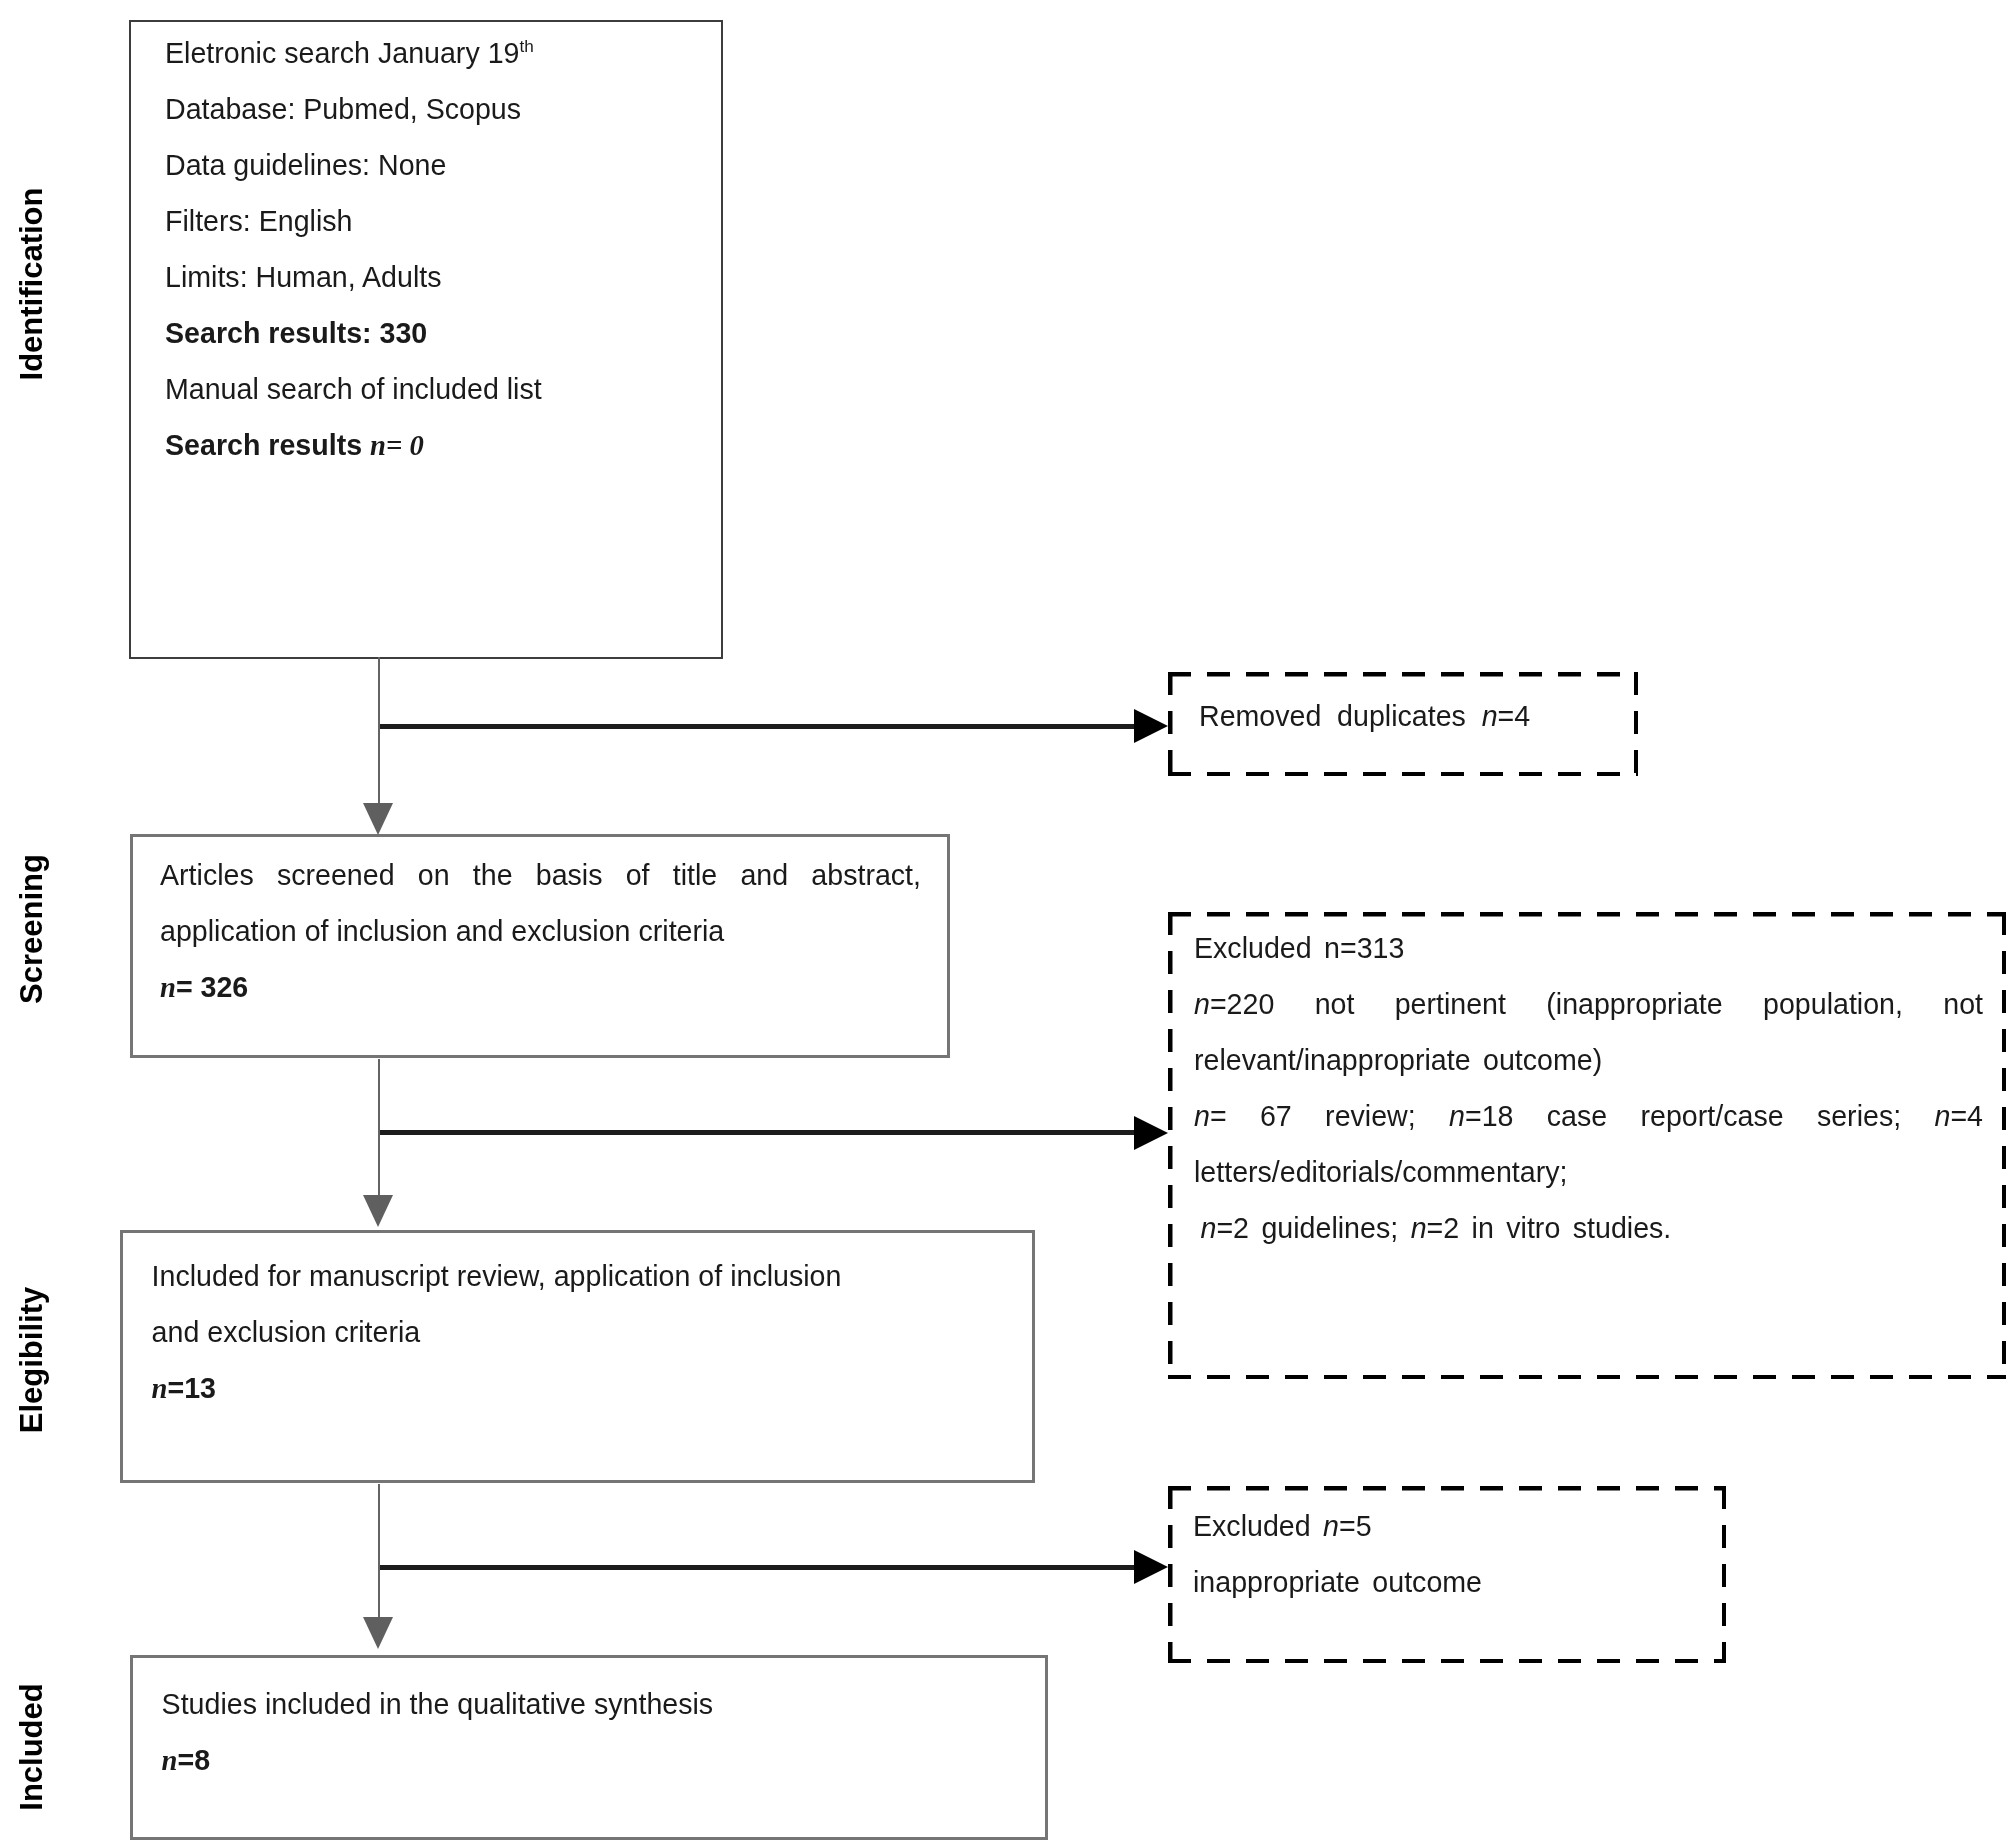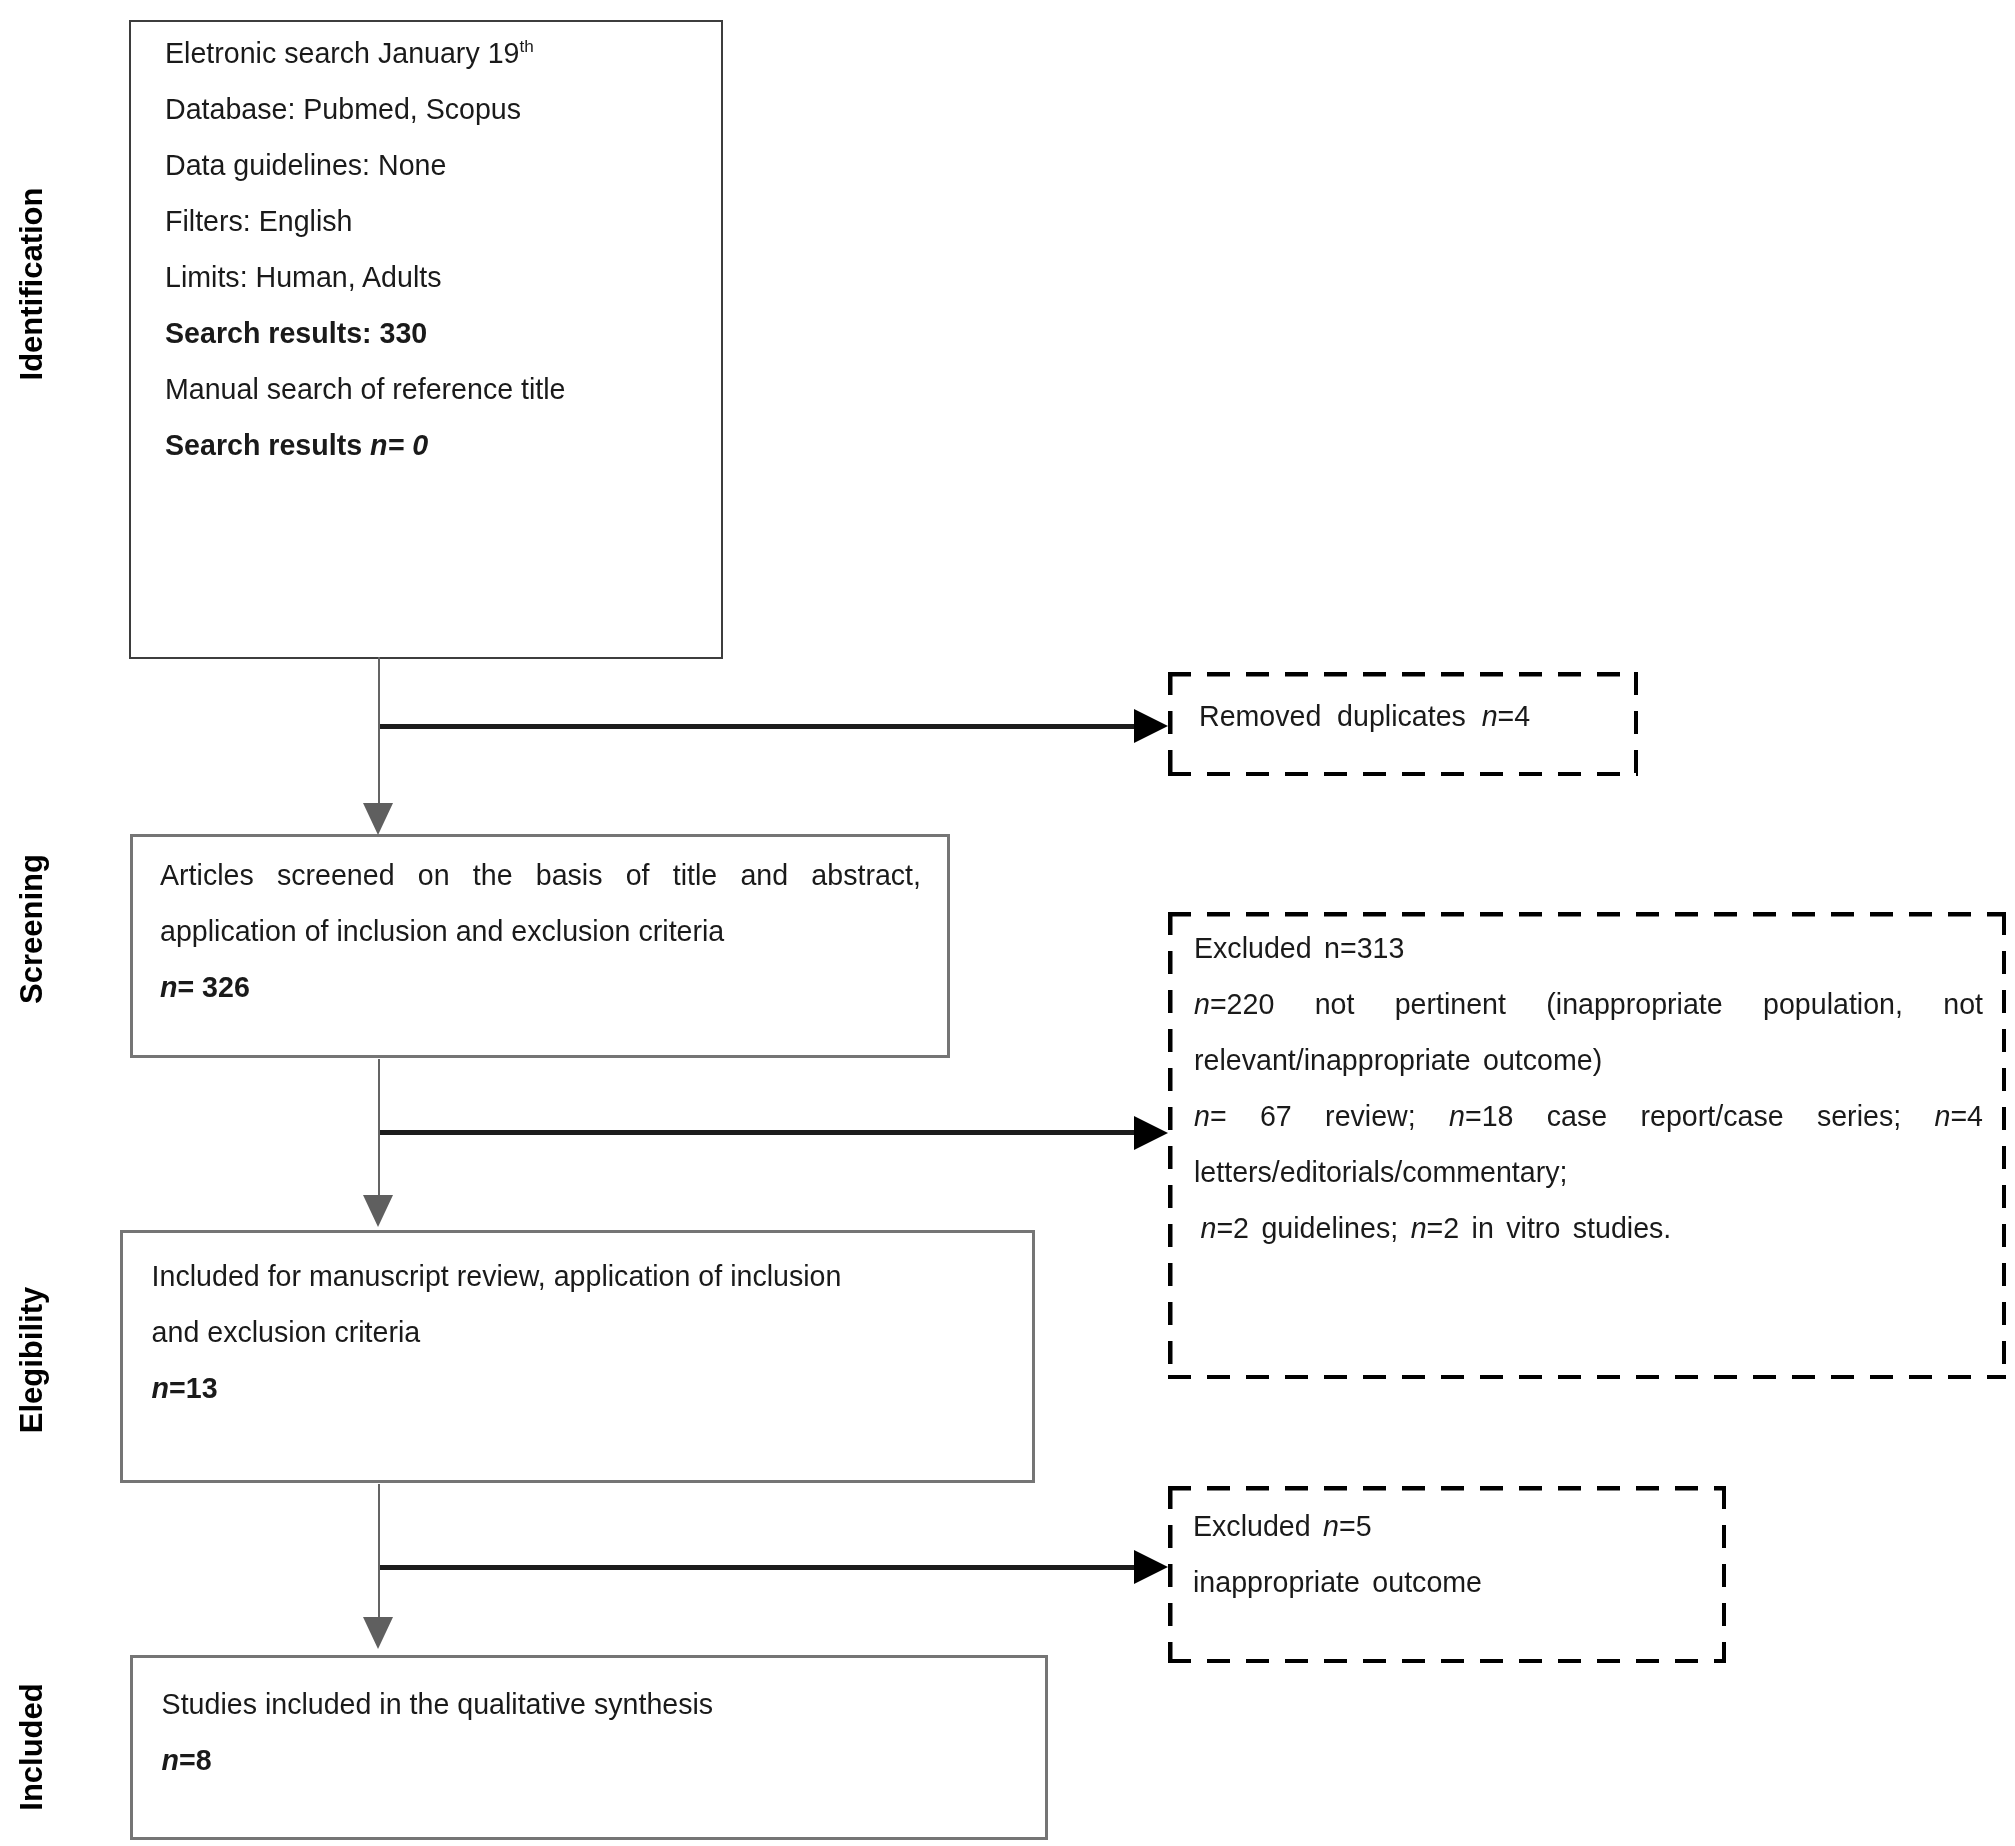--- a/index.html
+++ b/index.html
@@ -23,21 +23,21 @@
       repeating-linear-gradient(to bottom,#000 0 23.4px,transparent 23.4px 39px),
       repeating-linear-gradient(to bottom,#000 0 23.4px,transparent 23.4px 39px);
     background-position:left top,left bottom,left top,right top;
     background-size:100% 4.5px,100% 4.5px,4.5px 100%,4.5px 100%;
     background-repeat:no-repeat;
   }
   .line{white-space:nowrap;}
   .just{white-space:normal;text-align:justify;text-align-last:justify;}
   .b{font-weight:bold;}
   .i{font-style:italic;}
-  .bi{font-weight:bold;font-style:italic;}
+  .bi{font-weight:bold;font-style:italic;font-family:Liberation Serif, serif;}
   .sup{vertical-align:super;font-size:60%;line-height:0;}
   .ws{word-spacing:7.8px;}
   .ws2{word-spacing:4.5px;}
   .vline{position:absolute;width:1.9px;background:#646464;}
   .hline{position:absolute;height:4.5px;background:#1c1c1c;}
   .arr-right{position:absolute;width:0;height:0;
     border-top:17.5px solid transparent;border-bottom:17.5px solid transparent;
     border-left:34px solid #000;}
   .arr-down{position:absolute;width:0;height:0;
     border-left:15.6px solid transparent;border-right:15.6px solid transparent;
@@ -53,21 +53,21 @@
   <div class="stage" style="left:30.5px;top:1360px;">Elegibility</div>
   <div class="stage" style="left:30.5px;top:1747px;">Included</div>
 
   <div class="box idborder" style="left:117px;top:19.5px;width:594px;height:639px;padding:3.2px 19.5px 0 34px;margin-left:12px;">
     <div class="line"><span>Eletronic search January 19</span><sup class="sup">th</sup></div>
     <div class="line">Database: Pubmed, Scopus</div>
     <div class="line">Data guidelines: None</div>
     <div class="line">Filters: English</div>
     <div class="line">Limits: Human, Adults</div>
     <div class="line b">Search results: 330</div>
-    <div class="line">Manual search of reference title</div>
+    <div class="line">Manual search of included list</div>
     <div class="line b"><span>Search results </span><span class="bi">n= 0</span></div>
   </div>
 
   <div class="box solid" style="left:130px;top:834px;width:820px;height:224px;padding:9.7px 26px 0 27px;">
     <div class="line just">Articles screened on the basis of title and abstract,</div>
     <div class="line">application of inclusion and exclusion criteria</div>
     <div class="line"><span class="bi">n</span><span class="b">= 326</span></div>
   </div>
 
   <div class="box solid" style="left:120px;top:1230px;width:915px;height:253px;padding:15px 26px 0 28.6px;">

